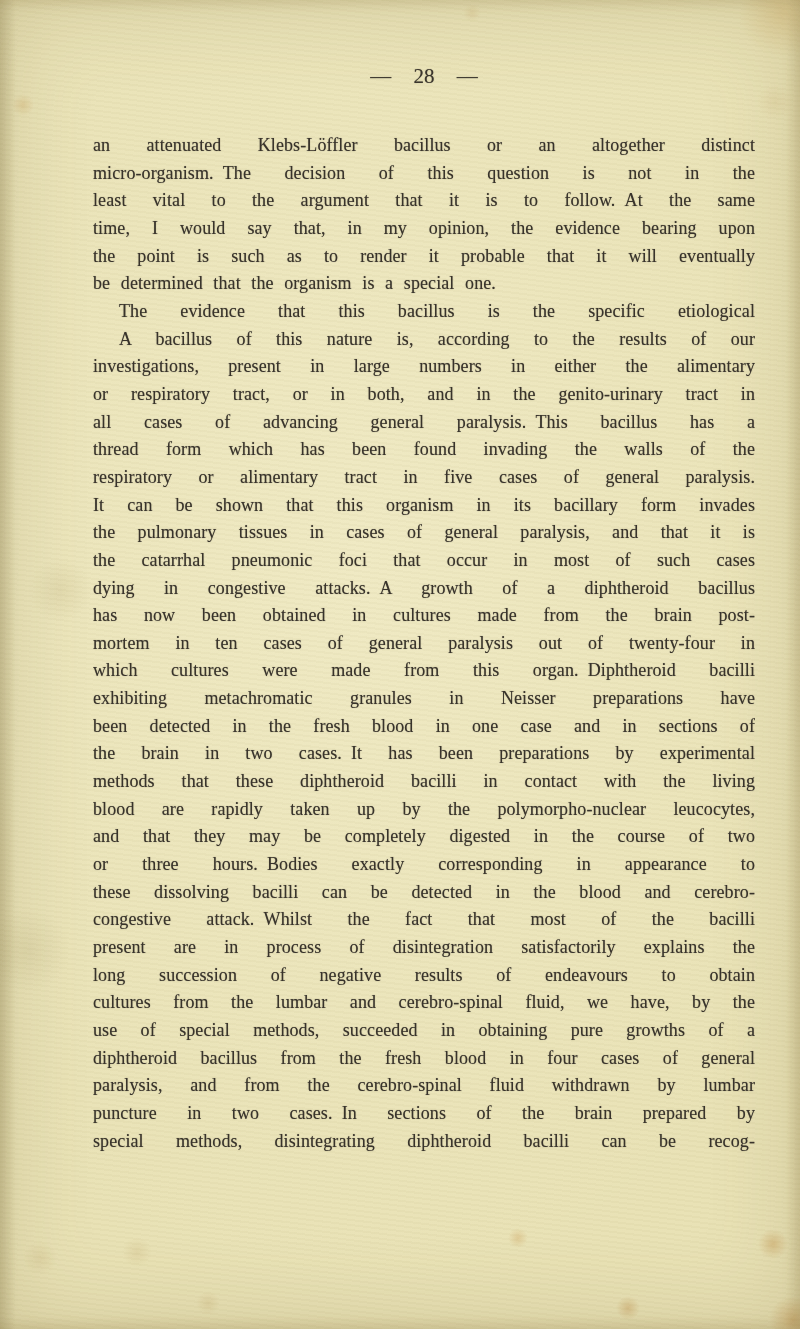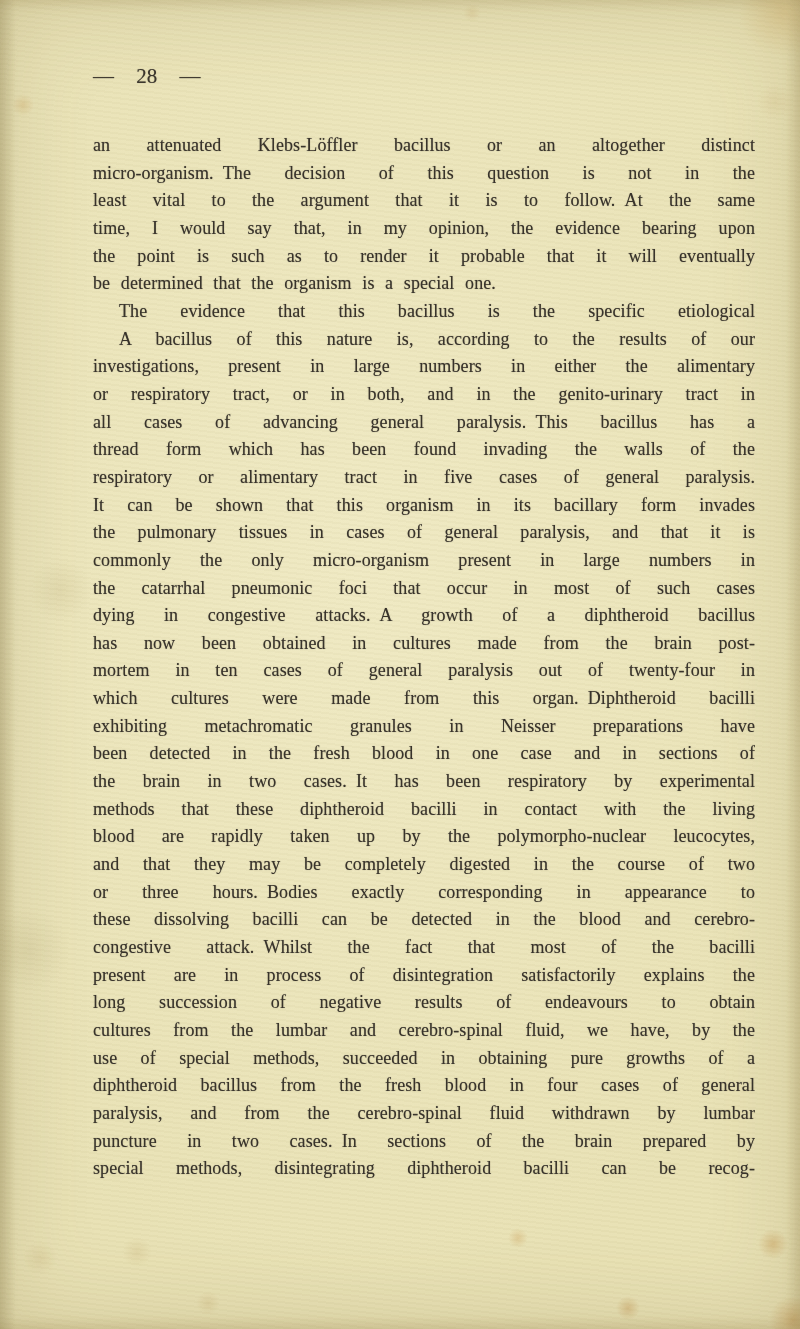--- a/index.html
+++ b/index.html
@@ -38,20 +38,21 @@
       inset 0 0 90px rgba(115,95,45,0.20),
       inset 0 0 20px rgba(115,95,45,0.12);
     font-family: "Liberation Serif", "DejaVu Serif", serif;
     color: #38332b;
   }
   .page-number {
     position: absolute;
     top: 64px;
     left: 93px;
     width: 662px;
+    text-align: center;
     font-size: 21px;
     word-spacing: 17px;
     color: #3b362d;
     text-shadow: 0 0 1px rgba(56,51,43,0.45);
   }
   .text-block {
     position: absolute;
     top: 132px;
     left: 93px;
     width: 662px;
@@ -99,29 +100,28 @@
       <div class="line ragged">be determined that the organism is a special one.</div>
       <div class="line just indent">The evidence that this bacillus is the specific etiological</div>
       <div class="line just indent">A bacillus of this nature is, according to the results of our</div>
       <div class="line just">investigations, present in large numbers in either the alimentary</div>
       <div class="line just">or respiratory tract, or in both, and in the genito-urinary tract in</div>
       <div class="line just">all cases of advancing general paralysis. This bacillus has a</div>
       <div class="line just">thread form which has been found invading the walls of the</div>
       <div class="line just">respiratory or alimentary tract in five cases of general paralysis.</div>
       <div class="line just">It can be shown that this organism in its bacillary form invades</div>
       <div class="line just">the pulmonary tissues in cases of general paralysis, and that it is</div>
-      <div class="line just">commonly the only micro-organism present in large numbers in</div>
       <div class="line just">the catarrhal pneumonic foci that occur in most of such cases</div>
       <div class="line just">dying in congestive attacks. A growth of a diphtheroid bacillus</div>
       <div class="line just">has now been obtained in cultures made from the brain post-</div>
       <div class="line just">mortem in ten cases of general paralysis out of twenty-four in</div>
       <div class="line just">which cultures were made from this organ. Diphtheroid bacilli</div>
       <div class="line just">exhibiting metachromatic granules in Neisser preparations have</div>
       <div class="line just">been detected in the fresh blood in one case and in sections of</div>
-      <div class="line just">the brain in two cases. It has been respiratory by experimental</div>
+      <div class="line just">the brain in two cases. It has been preparations by experimental</div>
       <div class="line just">methods that these diphtheroid bacilli in contact with the living</div>
       <div class="line just">blood are rapidly taken up by the polymorpho-nuclear leucocytes,</div>
       <div class="line just">and that they may be completely digested in the course of two</div>
       <div class="line just">or three hours. Bodies exactly corresponding in appearance to</div>
       <div class="line just">these dissolving bacilli can be detected in the blood and cerebro-</div>
       <div class="line just">congestive attack. Whilst the fact that most of the bacilli</div>
       <div class="line just">present are in process of disintegration satisfactorily explains the</div>
       <div class="line just">long succession of negative results of endeavours to obtain</div>
       <div class="line just">cultures from the lumbar and cerebro-spinal fluid, we have, by the</div>
       <div class="line just">use of special methods, succeeded in obtaining pure growths of a</div>

